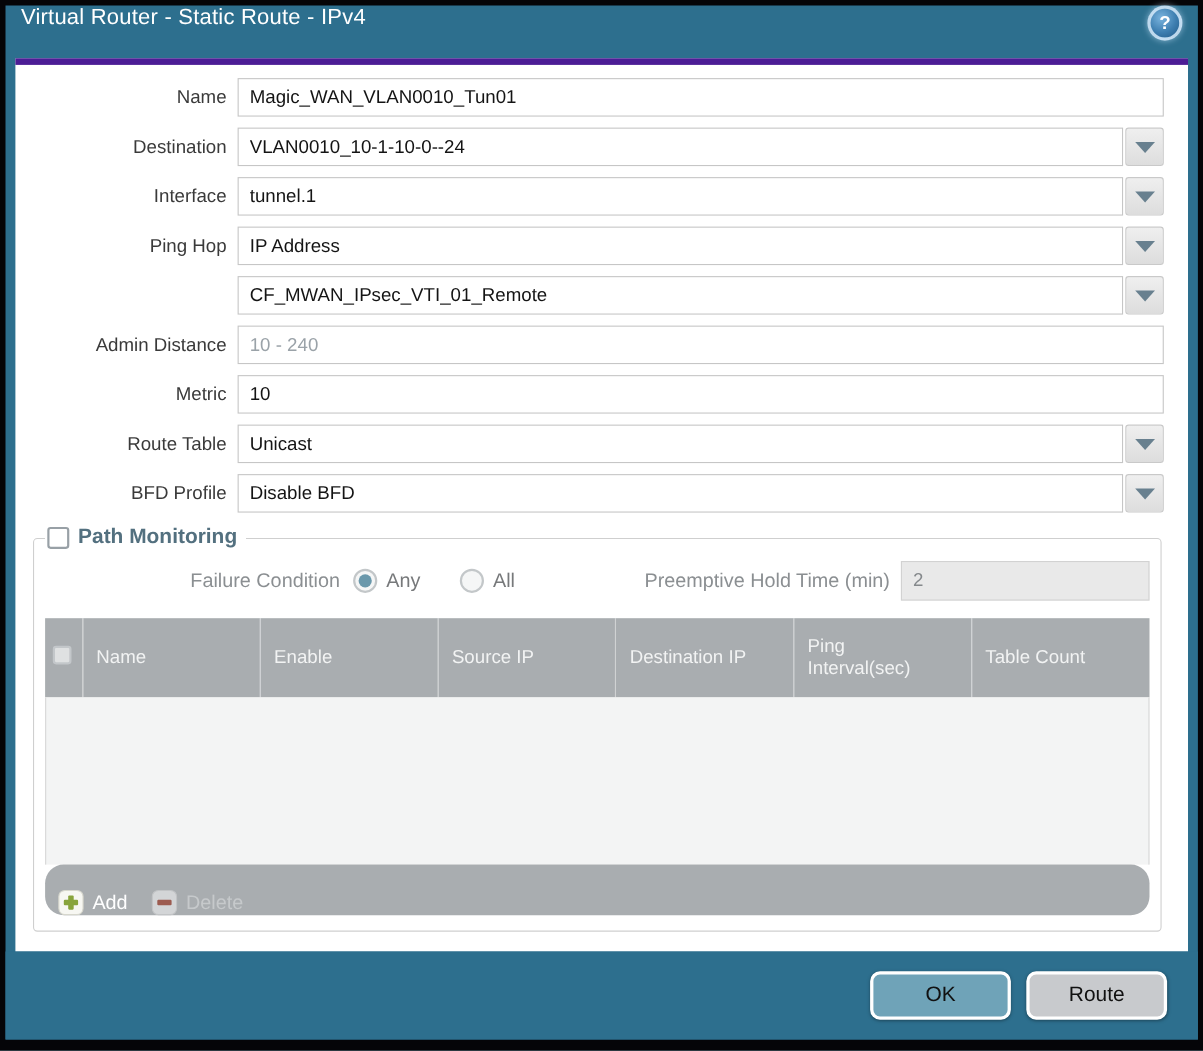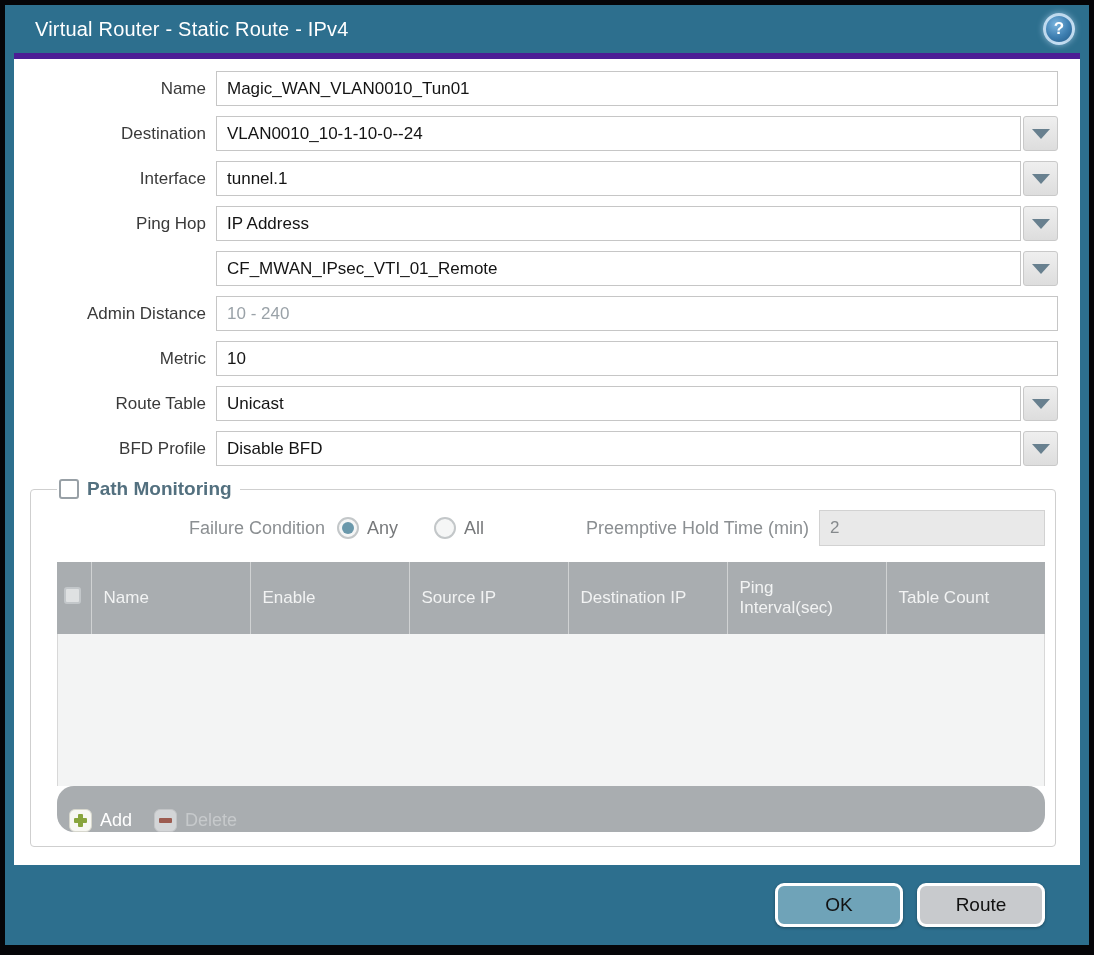--- a/index.html
+++ b/index.html
@@ -11,22 +11,22 @@
     background: #2d6f8e;
     border: 5px solid #050508;
     border-bottom-width: 10px;
     display: flex; flex-direction: column;
     position: relative;
   }
 
   
   .titlebar {
     height: 48px; flex: 0 0 48px;
-    display: flex; align-items: center;
-    padding: 0 14px 0 30px;
+    display: flex; 
+    padding: 0 14px 0 14px;
     color: #fff;
   }
   .titlebar .title { font-size: 20px; letter-spacing: .2px; }
   .help-icon {
     margin-left: auto;
     width: 32px; height: 32px; border-radius: 50%;
     background: radial-gradient(circle at 38% 32%, #7ab4de 0%, #3d7eb0 55%, #235a88 100%);
     border: 3px solid rgba(215,235,250,0.85);
     box-shadow: 0 0 6px rgba(200,230,255,0.6);
     color: #fff; font-weight: bold; font-size: 17px;
@@ -76,21 +76,21 @@
     width: 0; height: 0;
     border-left: 9px solid transparent;
     border-right: 9px solid transparent;
     border-top: 10px solid #68808f;
   }
 
   
   fieldset.pm {
     margin: 12px 24px 0 16px;
     border: 1px solid #cfcfcf; border-radius: 4px;
-    padding: 0 10px 14px 26px;
+    padding: 0 10px 14px 10px;
   }
   fieldset.pm legend {
     display: flex; align-items: center; gap: 8px;
     padding: 0 8px 0 2px; margin-left: 0;
   }
   .checkbox {
     width: 20px; height: 20px;
     background: #fff; border: 2px solid #98a0a6; border-radius: 3px;
     cursor: pointer;
   }
@@ -160,21 +160,21 @@
   .plus-icon::before, .plus-icon::after { content: ""; position: absolute; background: #88a43c; border-radius: 1px; }
   .plus-icon::before { width: 13px; height: 5px; }
   .plus-icon::after  { width: 5px; height: 13px; }
   .minus-icon { background: #d3d5d7; border: 1px solid #c2c4c6; }
   .minus-icon::before { content: ""; position: absolute; width: 13px; height: 5px; background: #9c5b50; border-radius: 1px; }
 
   
   .bottombar {
     flex: 0 0 80px; height: 80px;
     display: flex; align-items: center; justify-content: flex-end;
-    gap: 14px; padding-right: 44px;
+    gap: 14px; padding-right: 28px;
     background: #2d6f8e;
   }
   .btn {
     width: 128px; height: 44px;
     border: 3px solid #fff; border-radius: 9px;
     font-family: "Liberation Sans", sans-serif;
     font-size: 19px; color: #111;
     cursor: pointer;
     box-shadow: 0 1px 3px rgba(0,0,0,0.35);
   }

